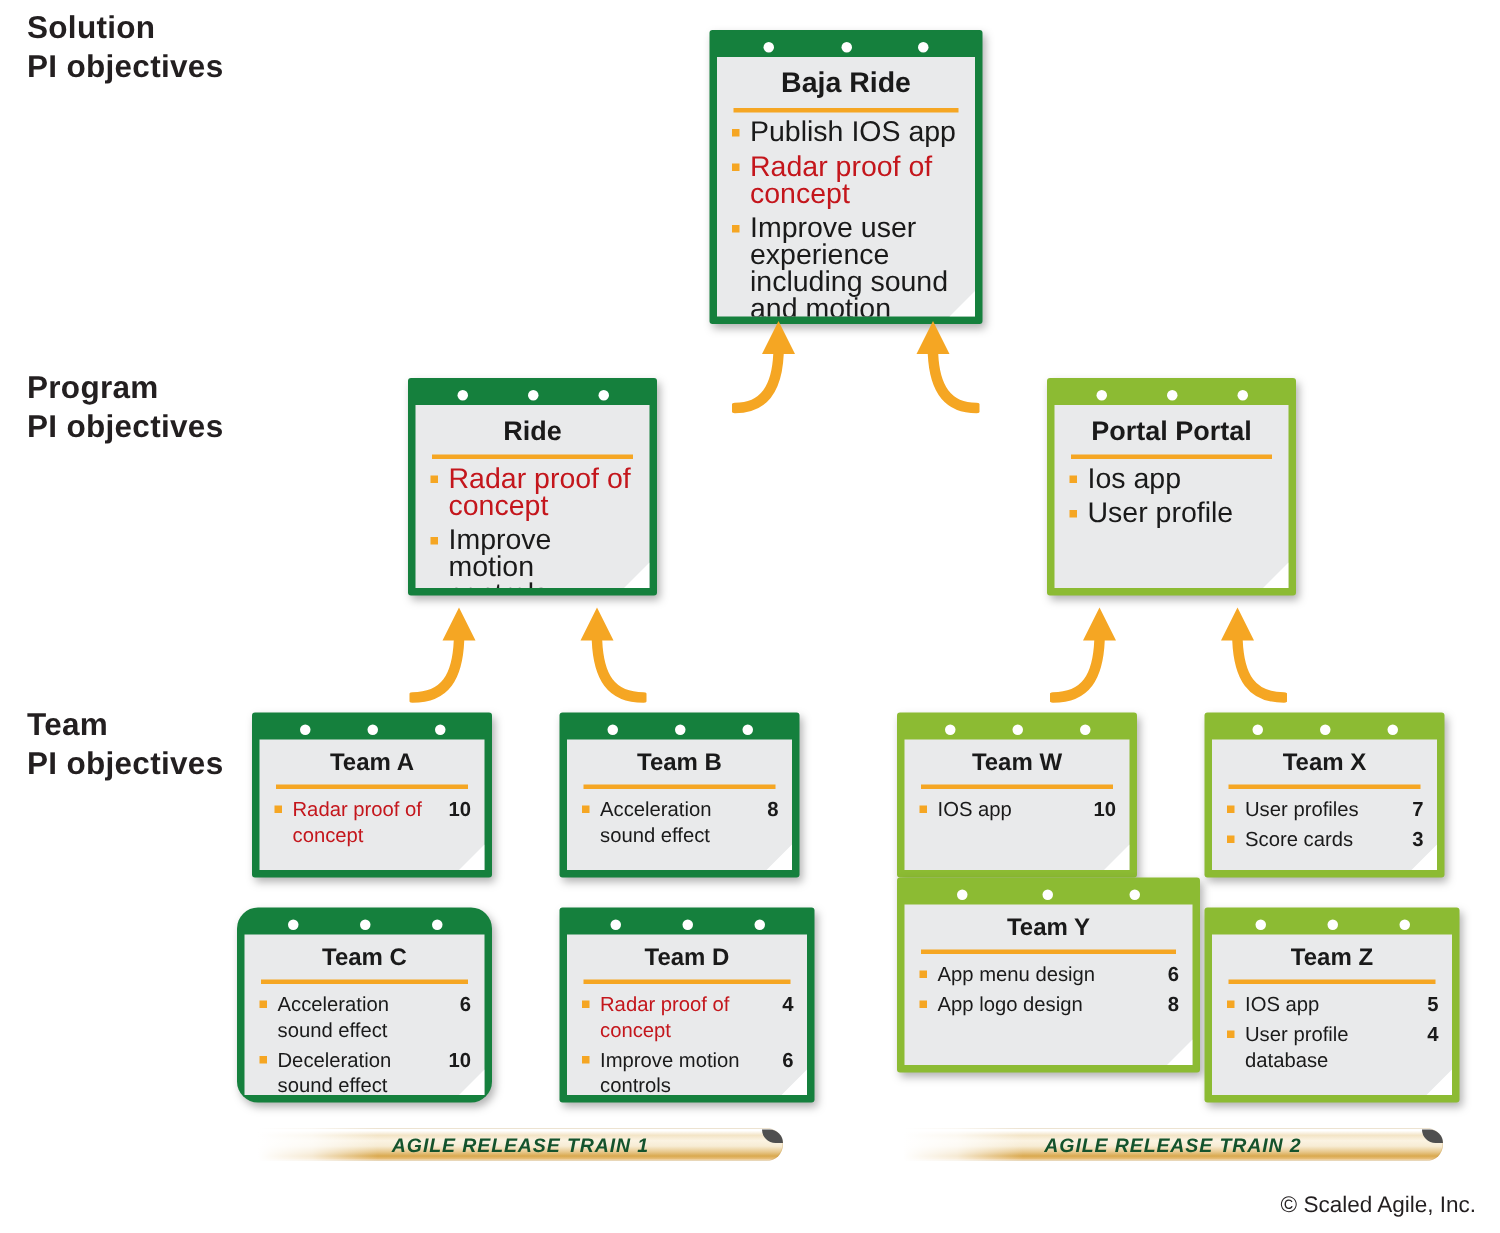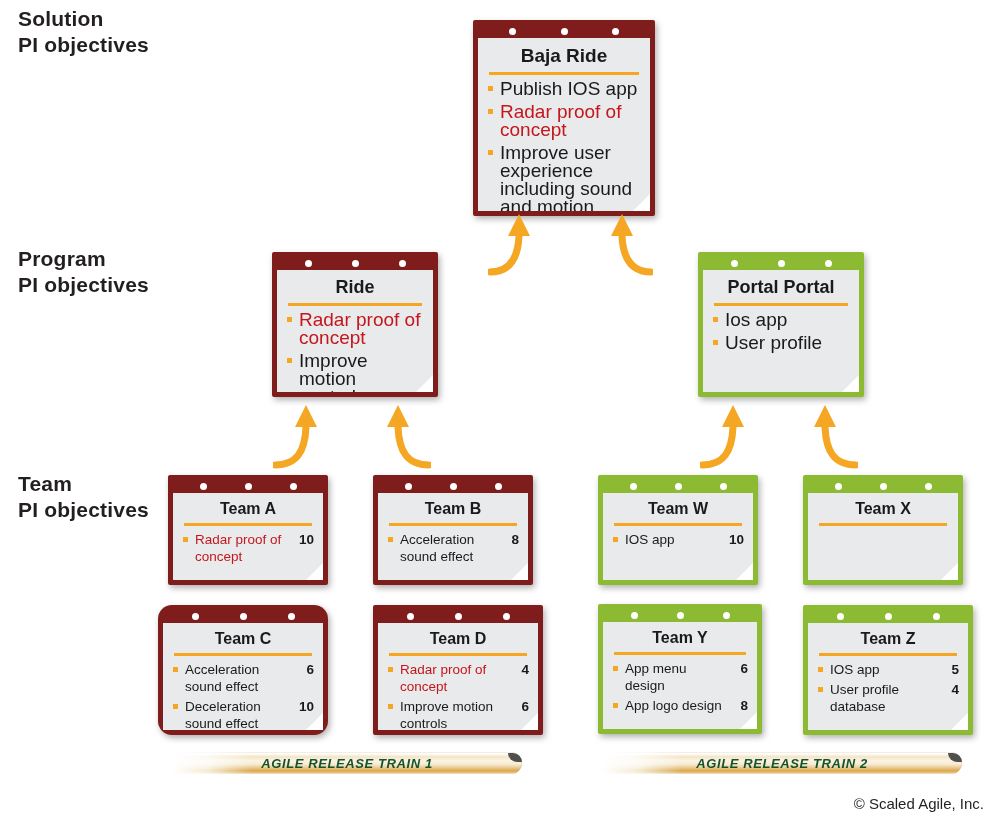--- a/index.html
+++ b/index.html
@@ -31,21 +31,21 @@
   #label-team     { left: 18px; top: 471px; }
 
   
   .card {
     position: absolute;
     box-sizing: border-box;
     border-radius: 2px;
     padding: 5px 5px 5px 5px;
     filter: drop-shadow(2px 3px 3px rgba(0,0,0,0.30));
   }
-  .card.blue  { background: #7f1d1d; }
+  .card.blue  { background: #15803d; }
   .card.green { background: #8cbb33; }
 
   .card .holes {
     position: relative;
     height: 13px;
   }
   .card .holes i {
     position: absolute;
     top: 3px;
     width: 7px;
@@ -298,20 +298,24 @@
 
 <div class="card green team" id="card-team-3" style="left:803px; top:475px; width:160px; height:110px;">
   <div class="holes">
       <i></i>
       <i></i>
       <i></i>
     </div>
   <div class="sheet">
     <div class="title">Team X</div>
     <div class="rule"></div>
+    <ul id="team-list-3">
+        <li class="has-num"><span class="txt">User profiles</span><span class="num">7</span></li>
+        <li class="has-num"><span class="txt">Score cards</span><span class="num">3</span></li>
+      </ul>
   </div>
 </div>
 
 <div class="card blue team" id="card-team-4" style="left:158px; top:605px; width:170px; height:130px;border-radius:14px;">
   <div class="holes">
       <i></i>
       <i></i>
       <i></i>
     </div>
   <div class="sheet">
@@ -333,21 +337,21 @@
   <div class="sheet">
     <div class="title">Team D</div>
     <div class="rule"></div>
     <ul id="team-list-5">
         <li class="red has-num"><span class="txt">Radar proof of concept</span><span class="num">4</span></li>
         <li class="has-num"><span class="txt">Improve motion controls</span><span class="num">6</span></li>
       </ul>
   </div>
 </div>
 
-<div class="card green team" id="card-team-6" style="left:598px; top:604px; width:164px; height:130px;">
+<div class="card green team" id="card-team-6" style="left:598px; top:585px; width:202px; height:130px;">
   <div class="holes">
       <i></i>
       <i></i>
       <i></i>
     </div>
   <div class="sheet">
     <div class="title">Team Y</div>
     <div class="rule"></div>
     <ul id="team-list-6">
         <li class="has-num"><span class="txt">App menu design</span><span class="num">6</span></li>

